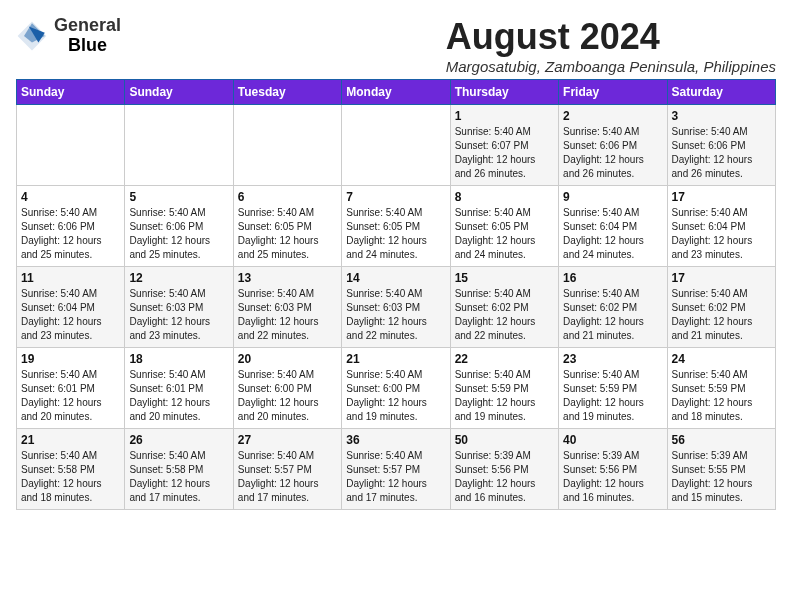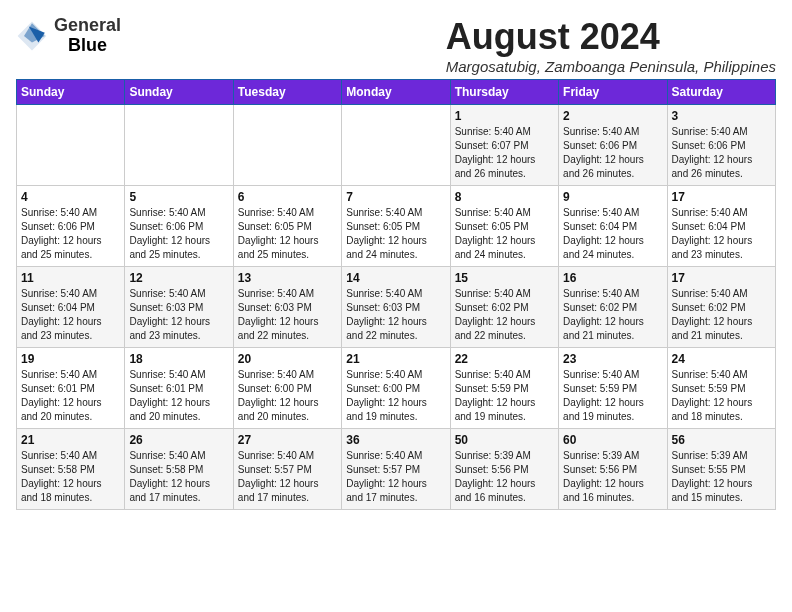--- a/index.html
+++ b/index.html
@@ -342,21 +342,21 @@
 and 17 minutes.</div>
         </td>
         <td>
           <div class="day-num">50</div>
           <div class="day-info" style="white-space: pre-line;">Sunrise: 5:39 AM
 Sunset: 5:56 PM
 Daylight: 12 hours
 and 16 minutes.</div>
         </td>
         <td>
-          <div class="day-num">60</div>
+          <div class="day-num">40</div>
           <div class="day-info" style="white-space: pre-line;">Sunrise: 5:39 AM
 Sunset: 5:56 PM
 Daylight: 12 hours
 and 16 minutes.</div>
         </td>
         <td>
           <div class="day-num">56</div>
           <div class="day-info" style="white-space: pre-line;">Sunrise: 5:39 AM
 Sunset: 5:55 PM
 Daylight: 12 hours

